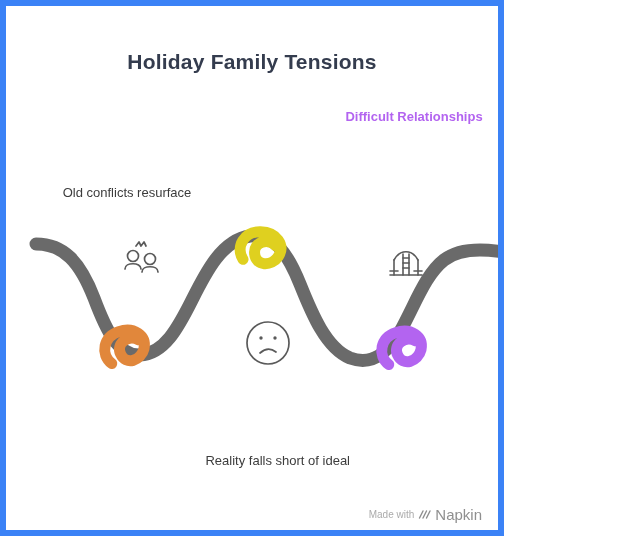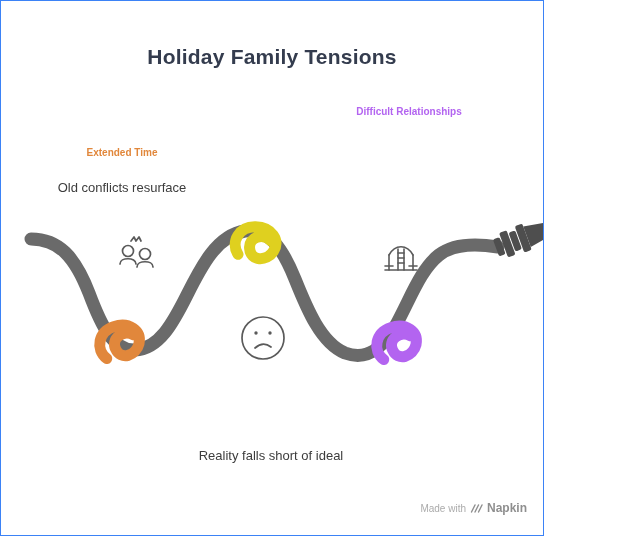--- a/index.html
+++ b/index.html
@@ -1,55 +1,55 @@
 <!DOCTYPE html>
 <html><head>
 <meta charset="utf-8">
 <style>
   html,body{margin:0;padding:0;background:#fff;}
   .canvas{
     position:relative;
-    width:544px;height:536px;
+    width:504px;height:536px;
     background:#ffffff;
-    border:1px solid #3b82f6;
+    border:6px solid #3b82f6;
     box-sizing:border-box;
     font-family:"Liberation Sans","DejaVu Sans",sans-serif;
     overflow:hidden;
     padding-left:40px;
   }
   svg.scene{position:absolute;left:0;top:0;}
   .page-title{
     position:absolute;top:44px;left:0;width:100%;
     text-align:center;margin:0;
     font-size:21px;font-weight:700;color:#343C4E;letter-spacing:.2px;
   }
   .node-label{
     position:absolute;text-align:center;
-    font-size:10px;font-weight:700;line-height:21px;margin:0;
+    font-size:13px;font-weight:700;line-height:21px;margin:0;
   }
   .node-desc{
     position:absolute;text-align:center;
     font-size:13px;font-weight:400;line-height:18px;color:#3C3C3C;margin:0;
   }
   .c-orange{color:#E1873B;}
   .c-yellow{color:#DFD01F;}
   .c-purple{color:#B364F0;}
   .lbl-extended{left:36px;top:141px;width:170px;}
   .desc-extended{left:36px;top:170px;width:170px;margin-top:8px;}
   .lbl-difficult{left:318px;top:100px;width:180px;}
   .desc-difficult{left:318px;top:160px;width:180px;}
   .lbl-unrealistic{left:173px;top:391px;width:180px;}
-  .desc-unrealistic{left:180px;top:446px;width:180px;}
+  .desc-unrealistic{left:164px;top:446px;width:180px;text-align:right;}
   .watermark{
     position:absolute;right:16px;top:500px;
     display:flex;align-items:center;gap:4px;
     font-size:10px;color:#ABABAB;
     cursor:pointer;
   }
-  .watermark .brand{font-size:12px;color:#8F8F8F;font-weight:700;}
+  .watermark .brand{font-size:15px;color:#8F8F8F;font-weight:400;}
 </style>
 </head>
 <body>
 
 <div class="canvas">
 
   <svg class="scene" width="624" height="536" viewBox="0 0 624 536">
 
     <path d="M 30 238
              C 58 238, 74 256, 88 292
@@ -113,21 +113,20 @@
       <rect x="25" y="-14" width="8" height="28" rx="2"></rect>
       <polygon points="33,-11 70,-4.5 70,4.5 33,11"></polygon>
       <rect x="69" y="-5.5" width="9" height="11" rx="2"></rect>
     </g>
 
     <path transform="translate(585,243)" d="M 0 -7 C 3 -2.5, 4.5 0, 4.5 2.5 A 4.5 4.5 0 1 1 -4.5 2.5 C -4.5 0, -3 -2.5, 0 -7 Z" fill="#8C8C8C"></path>
   </svg>
 
   <h1 class="page-title">Holiday Family Tensions</h1>
 
-  <p class="node-label c-orange lbl-extended">Extended Time</p>
   <p class="node-desc desc-extended">Old conflicts resurface</p>
 
   <p class="node-label c-purple lbl-difficult">Difficult Relationships</p>
 
   <p class="node-desc desc-unrealistic">Reality falls short of ideal</p>
 
   <div class="watermark">
     <span>Made with</span>
     <svg width="13" height="11" viewBox="0 0 13 11">
       <g stroke="#8F8F8F" stroke-width="1.4" stroke-linecap="round" fill="none">

